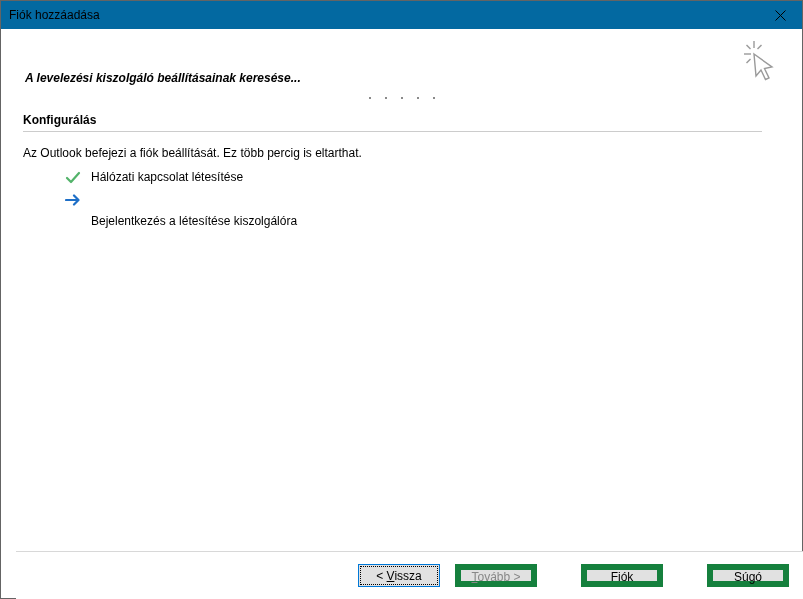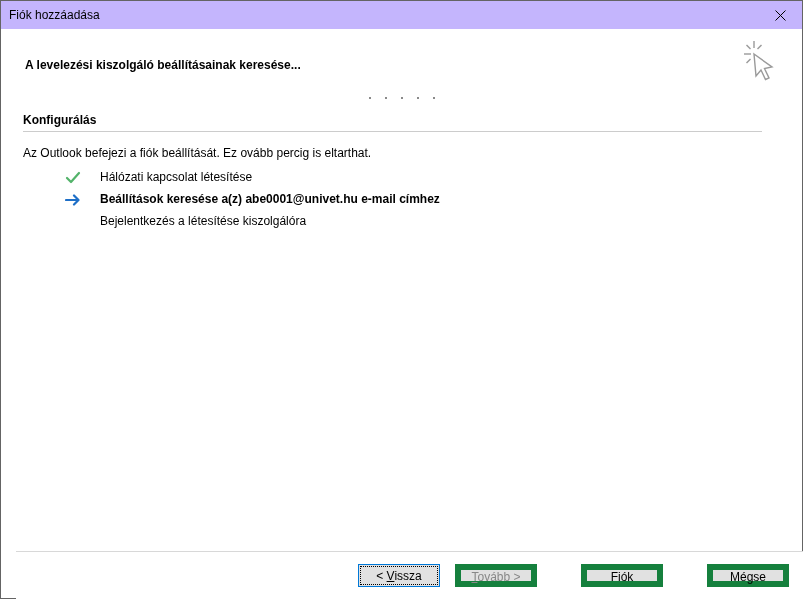--- a/index.html
+++ b/index.html
@@ -15,21 +15,21 @@
       height: 599px;
       overflow: hidden;
       border: 1px solid #646464;
     }
     .titlebar {
       display: flex;
       justify-content: space-between;
       align-items: center;
       padding: 0 0 0 8px;
       height: 28px;
-      background: #c4b5fd;
+      background: #0369a1;
     }
     .titlebar-title {
       font-size: 12px;
       color: #000;
     }
     .close-button {
       width: 44px;
       height: 28px;
       display: flex;
       align-items: center;
@@ -37,21 +37,22 @@
       cursor: pointer;
     }
     .close-button svg {
       width: 11px;
       height: 11px;
     }
     .header-area {
       padding: 10px 24px 10px 24px;
       display: flex;
       justify-content: space-between;
-      align-items: center;
+      align-items: flex-end;
+      font-style: italic;
     }
     .header-title {
       font-size: 12px;
       font-weight: bold;
       color: #000;
       padding-top: 6px;
     }
     .cursor-icon {
       color: #999;
       width: 36px;
@@ -89,21 +90,21 @@
       color: #000;
       margin-bottom: 10px;
     }
     .steps {
       padding-left: 42px;
     }
     .step-row {
       display: flex;
       align-items: flex-start;
       margin-bottom: 6px;
-      gap: 19px;
+      gap: 10px;
     }
     .step-icon {
       width: 16px;
       height: 16px;
       flex-shrink: 0;
       display: flex;
       align-items: center;
       justify-content: center;
       margin-top: 0px;
     }
@@ -183,48 +184,47 @@
   <span></span>
     <span></span>
     <span></span>
     <span></span>
     <span></span>
 </div>
 
 <div class="content">
   <div class="section-title">Konfigurálás</div>
   <hr class="section-divider">
-  <div class="info-text">Az Outlook befejezi a fiók beállítását. Ez ovább percig is eltarthat.</div>
+  <div class="info-text">Az Outlook befejezi a fiók beállítását. Ez több percig is eltarthat.</div>
 
   <div class="steps">
     <div class="step-row">
       <div class="step-icon">
         <svg width="16" height="16" viewBox="0 0 16 16">
           <path d="M2 8 L6 12 L14 3" stroke="#53b36a" stroke-width="2.2" fill="none" stroke-linecap="round" stroke-linejoin="round"></path>
         </svg>
       </div>
       <div class="step-text">Hálózati kapcsolat létesítése</div>
     </div>
 
     <div class="step-row">
       <div class="step-icon">
         <svg width="16" height="16" viewBox="0 0 16 16">
           <path d="M1 8 L13 8 M9 3.5 L13.5 8 L9 12.5" stroke="#1e6fc7" stroke-width="2.2" fill="none" stroke-linecap="round" stroke-linejoin="round"></path>
         </svg>
       </div>
-      <div class="step-text bold">Beállítások keresése a(z) abe0001@univet.hu e-mail címhez</div>
     </div>
 
     <div class="step-row">
       <div class="step-icon"></div>
       <div class="step-text">Bejelentkezés a létesítése kiszolgálóra</div>
     </div>
   </div>
 </div>
 
 <div class="footer">
   <button class="btn focused"><span>&lt; </span><span class="underline">V</span><span>issza</span></button>
   <button class="btn disabled"><span class="underline">T</span><span>ovább &gt;</span></button>
   <div class="spacer"></div>
   <button class="btn">Fiók</button>
   <div class="spacer"></div>
-  <button class="btn">Mégse</button>
+  <button class="btn">Súgó</button>
 </div>
 
 </body></html>

